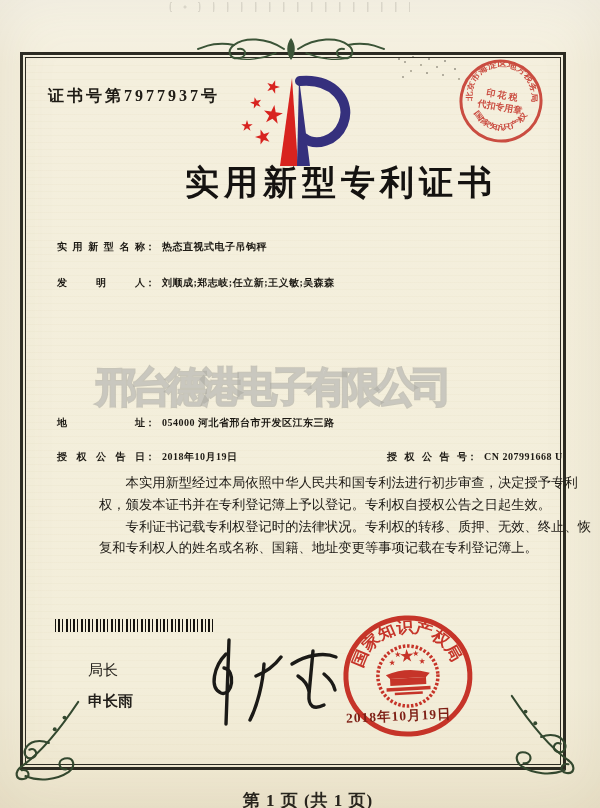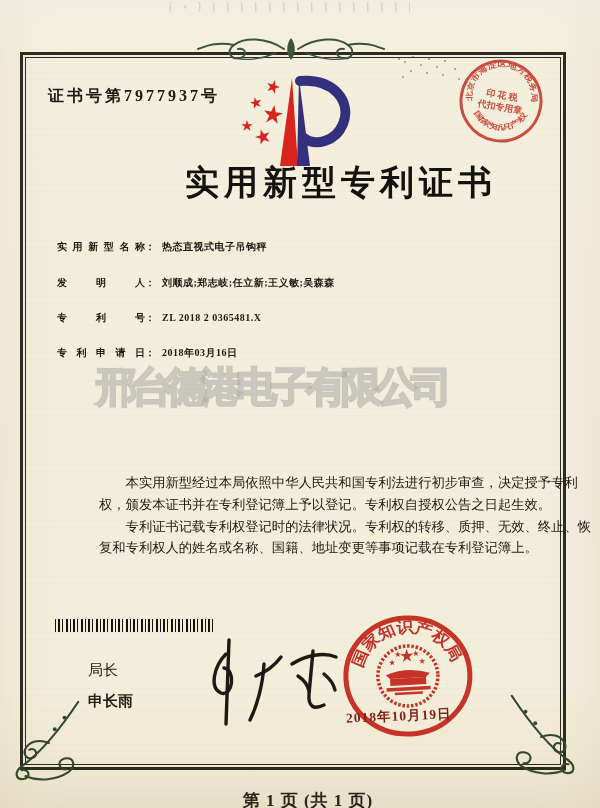--- a/index.html
+++ b/index.html
@@ -142,25 +142,28 @@
   </svg>
 
   <div class="title">实用新型专利证书</div>
 
   <div class="frow" style="top:240px">
     <span class="flabel">实用新型名称</span><span class="colon">：</span><span class="fvalue">热态直视式电子吊钩秤</span>
   </div>
   <div class="frow" style="top:276px">
     <span class="flabel">发明人</span><span class="colon">：</span><span class="fvalue">刘顺成;郑志岐;任立新;王义敏;吴森森</span>
   </div>
-  <div class="frow" style="top:311px">
-    <span class="flabel">专利号</span><span class="colon">：</span><span class="fvalue">ZL 2018 2 0365481.X</span>
-  </div>
-  <div class="frow" style="top:346px">
-    <span class="flabel">专利申请日</span><span class="colon">：</span><span class="fvalue">2018年03月16日</span>
+  <div class="frow" style="top:416px">
+    <span class="flabel">地址</span><span class="colon">：</span><span class="fvalue">054000 河北省邢台市开发区江东三路</span>
+  </div>
+  <div class="frow" style="top:450px;width:505px">
+    <span class="flabel">授权公告日</span><span class="colon">：</span><span class="fvalue">2018年10月19日</span>
+    <span class="grantcol">
+      <span class="flabel" style="width:80px">授权公告号</span><span class="colon">：</span><span class="fvalue">CN 207991668 U</span>
+    </span>
   </div>
 
   <div class="watermark">邢台德港电子有限公司</div>
 
   <div class="paras">
     <p>本实用新型经过本局依照中华人民共和国专利法进行初步审查，决定授予专利权，颁发本证书并在专利登记簿上予以登记。专利权自授权公告之日起生效。</p>
     <p>专利证书记载专利权登记时的法律状况。专利权的转移、质押、无效、终止、恢复和专利权人的姓名或名称、国籍、地址变更等事项记载在专利登记簿上。</p>
   </div>
 
   <div class="barcode"></div>

